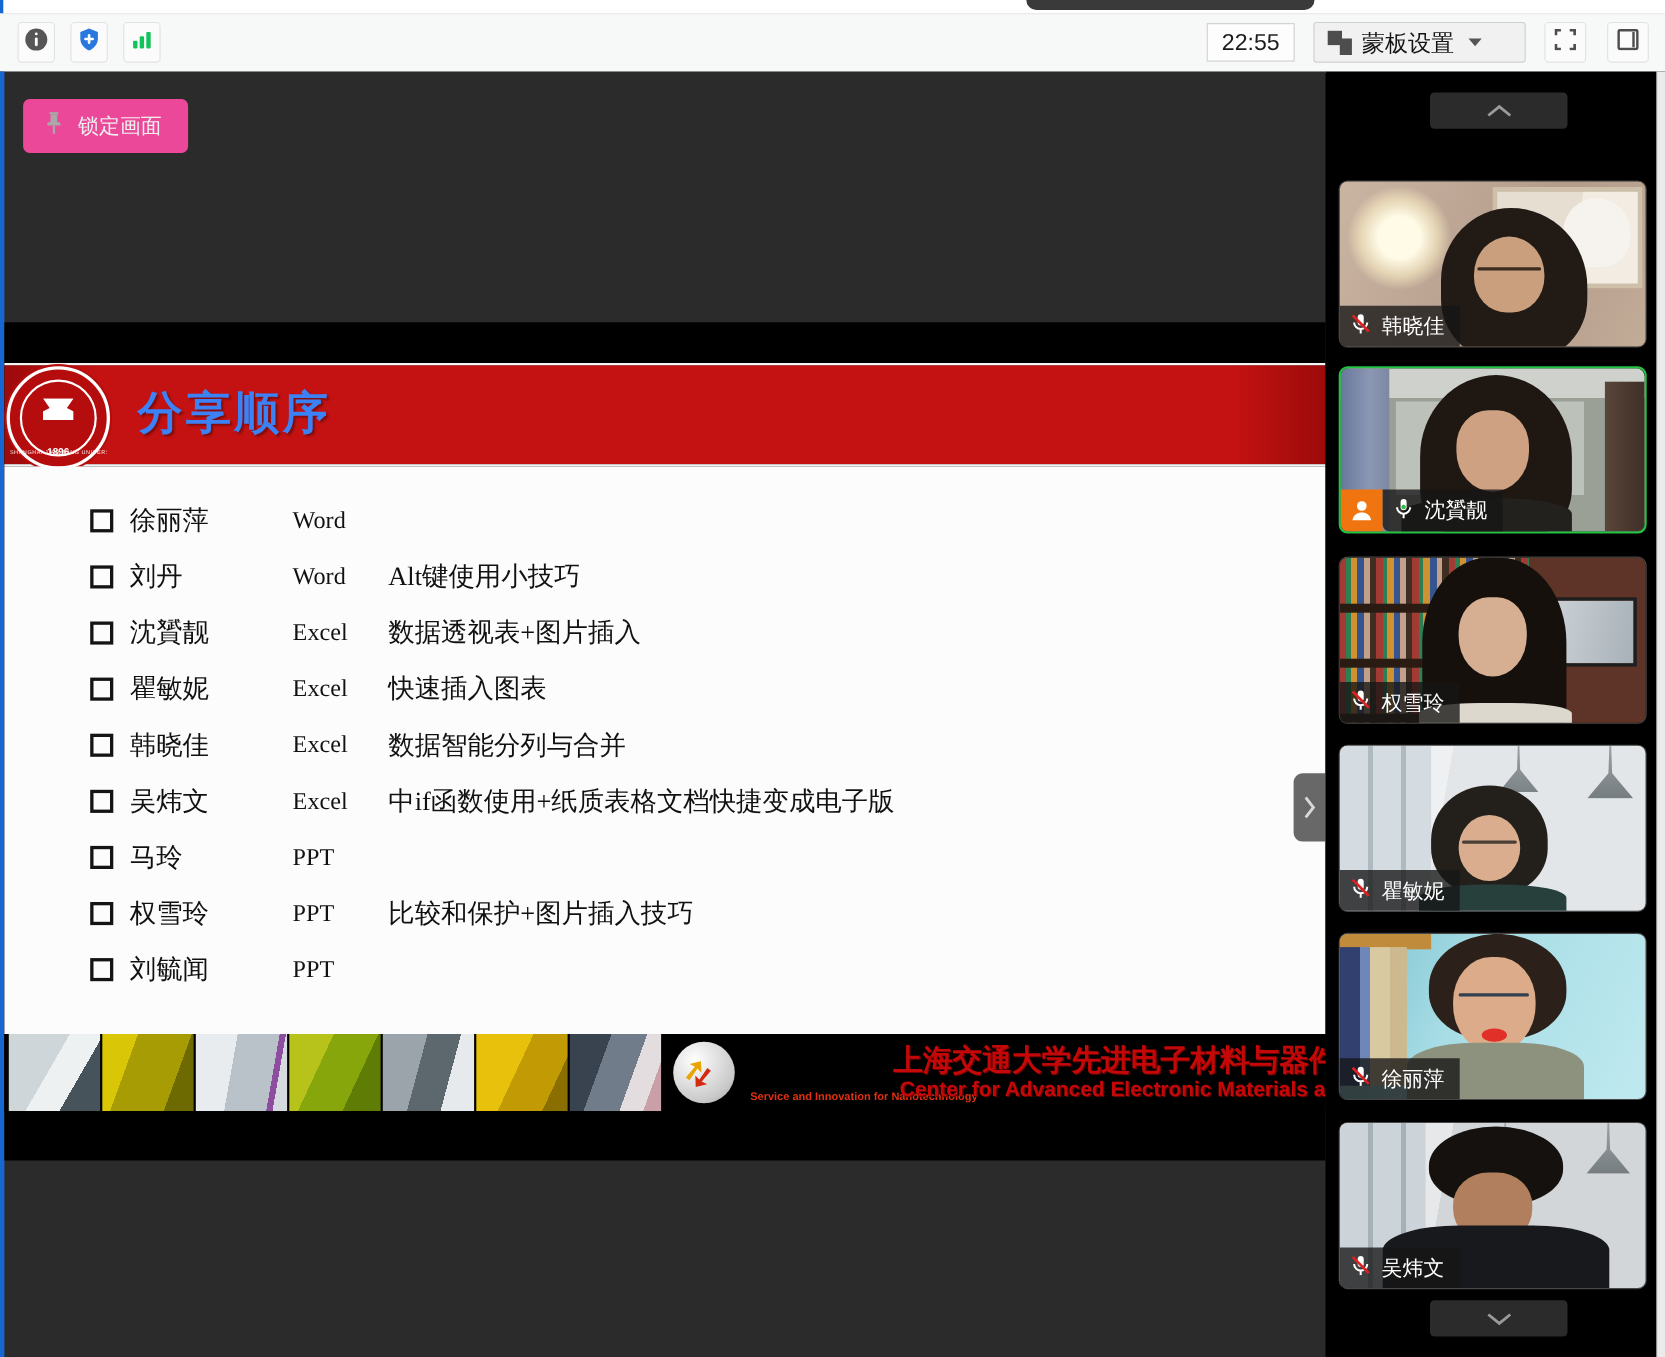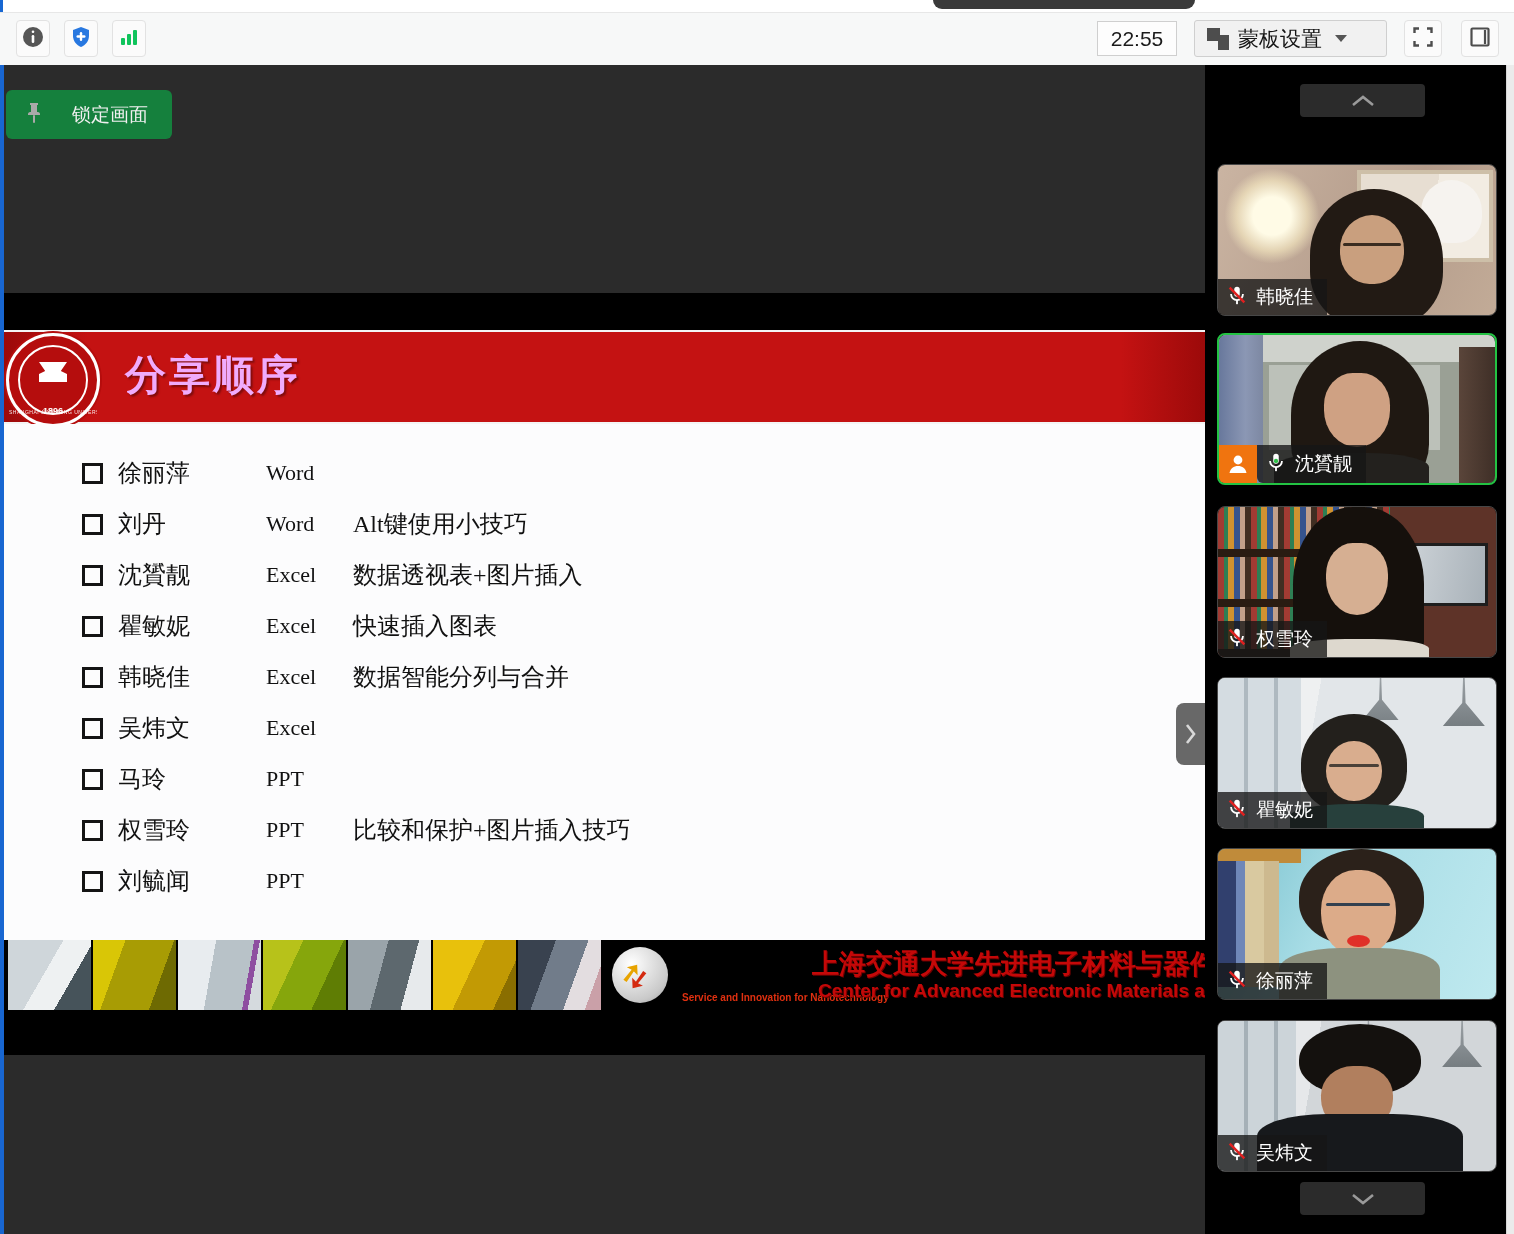--- a/index.html
+++ b/index.html
@@ -21,30 +21,30 @@
   .view-btn .lbl{font-size:21px;color:#141414;}
   .caret{width:0;height:0;border-left:6px solid transparent;border-right:6px solid transparent;border-top:7px solid #555;margin-left:4px;}
   .grid-ic{position:relative;width:22px;height:22px;}
   .grid-ic i{position:absolute;background:#4d4d4d;}
   .grid-ic .a{left:0;top:0;width:13px;height:13px;}
   .grid-ic .b{left:11px;top:7px;width:11px;height:15px;}
 
   
   .main{position:absolute;left:0;top:65px;width:1205px;height:1169px;background:#2b2b2b;}
   .blue-strip{position:absolute;left:0;top:0;width:4px;height:1169px;background:#1866d1;}
-  .lock{position:absolute;left:6px;top:25px;height:49px;padding:0 24px 0 18px;background:#15803d;border-radius:6px;
-        display:flex;align-items:center;gap:28px;}
+  .lock{position:absolute;left:21px;top:25px;height:49px;padding:0 24px 0 18px;background:#ec4899;border-radius:6px;
+        display:flex;align-items:center;gap:12px;}
   .lock .lbl{font-size:19px;color:#f0f0f0;}
 
   
   .share{position:absolute;left:4px;top:228px;width:1201px;height:762px;background:#000;}
   .slide-red{position:absolute;left:0;top:37px;width:1201px;height:94px;box-sizing:border-box;
              background:linear-gradient(90deg,#9c0a0a,#c41212 7%,#c41212 93%,#9c0a0a);
              border-top:2px solid #f4f4f4;border-bottom:2px solid #f4f4f4;}
-  .slide-title{position:absolute;left:121px;top:55px;font-size:41px;font-weight:bold;color:#f0abfc;letter-spacing:3px;
+  .slide-title{position:absolute;left:121px;top:55px;font-size:41px;font-weight:bold;color:#3b82f6;letter-spacing:3px;
                font-family:"Liberation Sans",sans-serif;text-shadow:2px 2px 2px rgba(0,0,0,.35);}
   .sjtu{position:absolute;left:2px;top:40px;width:94px;height:94px;border-radius:50%;
         background:#b50d0d;border:3px solid #fff;box-sizing:border-box;box-shadow:0 0 0 2px #b50d0d;}
   .sjtu .ring{position:absolute;left:9px;top:9px;right:9px;bottom:9px;border:2px solid #fff;border-radius:50%;}
   .sjtu .anvil{position:absolute;left:30px;top:26px;width:28px;height:20px;background:#fff;
                clip-path:polygon(0 0,100% 0,78% 45%,100% 60%,100% 100%,0 100%,0 60%,22% 45%);}
   .sjtu .year{position:absolute;left:0;top:50px;width:100%;text-align:center;font-size:9px;color:#fff;font-weight:bold;margin-top:20px;}
   .sjtu .ringtxt{position:absolute;left:0;bottom:9px;width:100%;text-align:center;font-size:5px;color:#fff;opacity:.9;letter-spacing:.5px;white-space:nowrap;overflow:hidden;}
   .slide-body{position:absolute;left:0;top:131px;width:1201px;height:516px;background:#fcfcfd;}
   .srow{position:absolute;left:78px;height:46px;display:flex;align-items:center;
@@ -281,20 +281,21 @@
         <div class="srow" style="top:230px;">
             <span class="chk"></span>
             <span class="nm">韩晓佳</span>
             <span class="tool">Excel</span>
             <span class="tp">数据智能分列与合并</span>
           </div>
         <div class="srow" style="top:281px;">
             <span class="chk"></span>
             <span class="nm">吴炜文</span>
             <span class="tool">Excel</span>
+            <span class="tp">中if函数使用+纸质表格文档快捷变成电子版</span>
           </div>
         <div class="srow" style="top:332px;">
             <span class="chk"></span>
             <span class="nm">马玲</span>
             <span class="tool">PPT</span>
           </div>
         <div class="srow" style="top:383px;">
             <span class="chk"></span>
             <span class="nm">权雪玲</span>
             <span class="tool">PPT</span>

